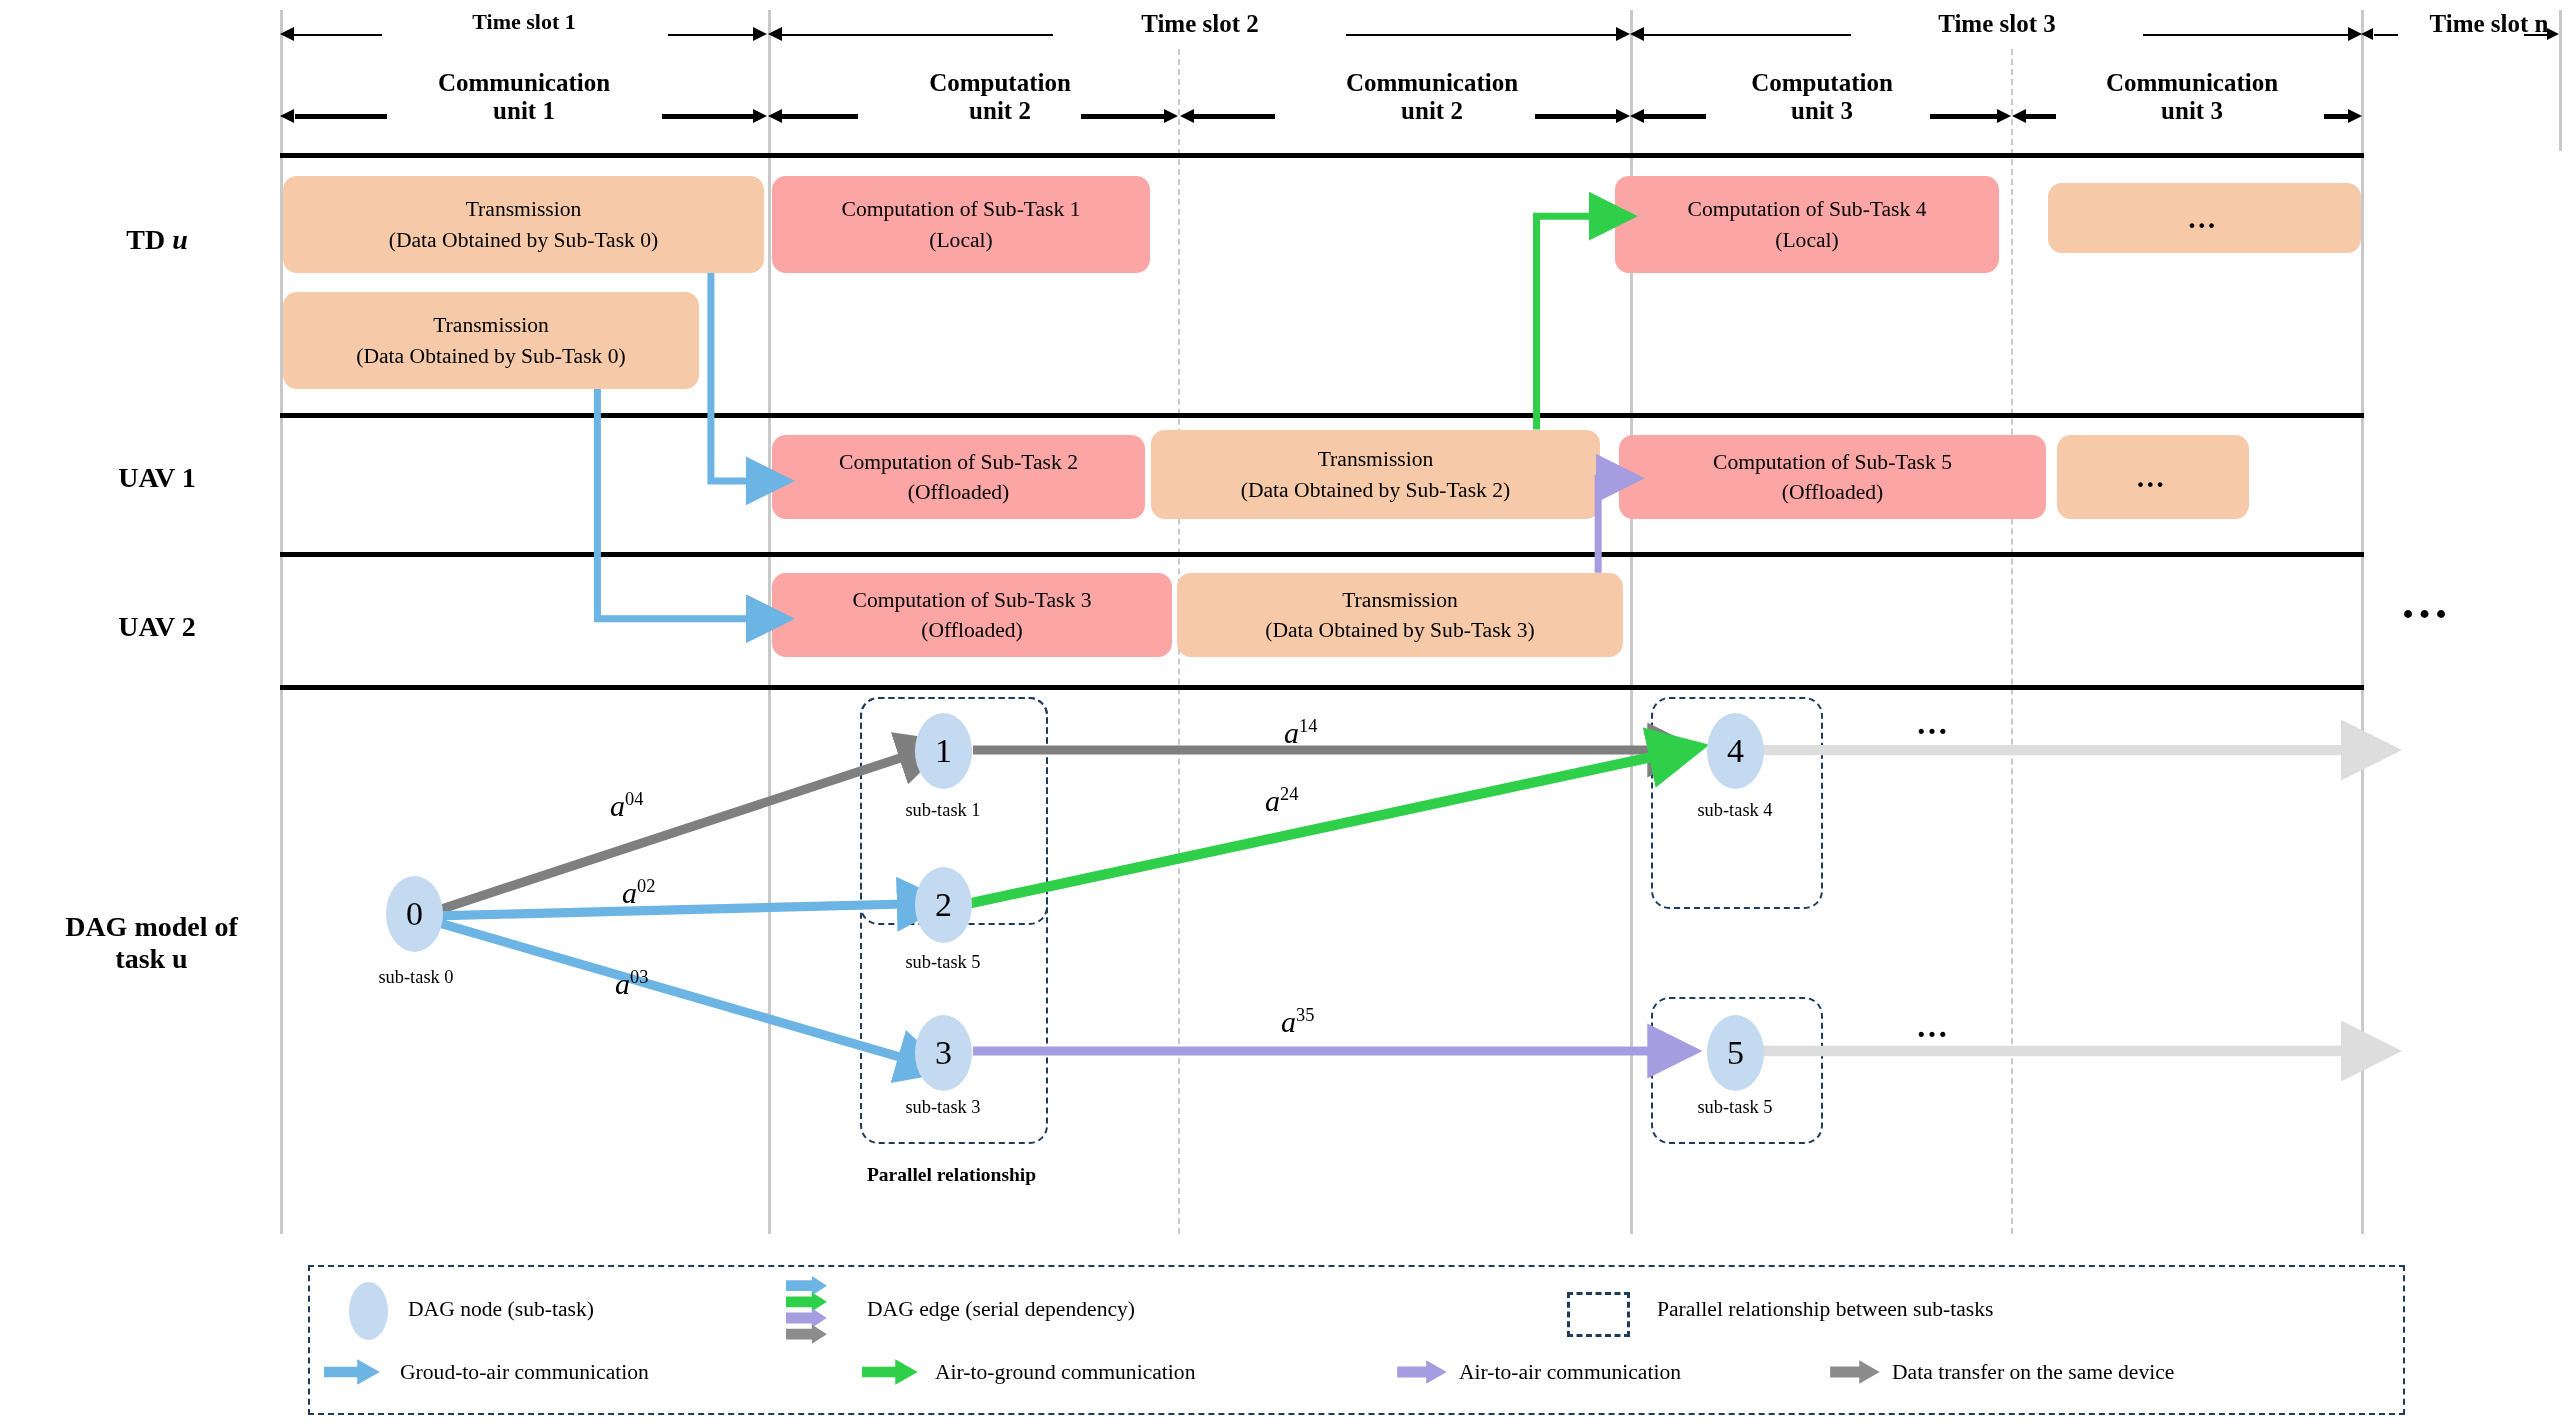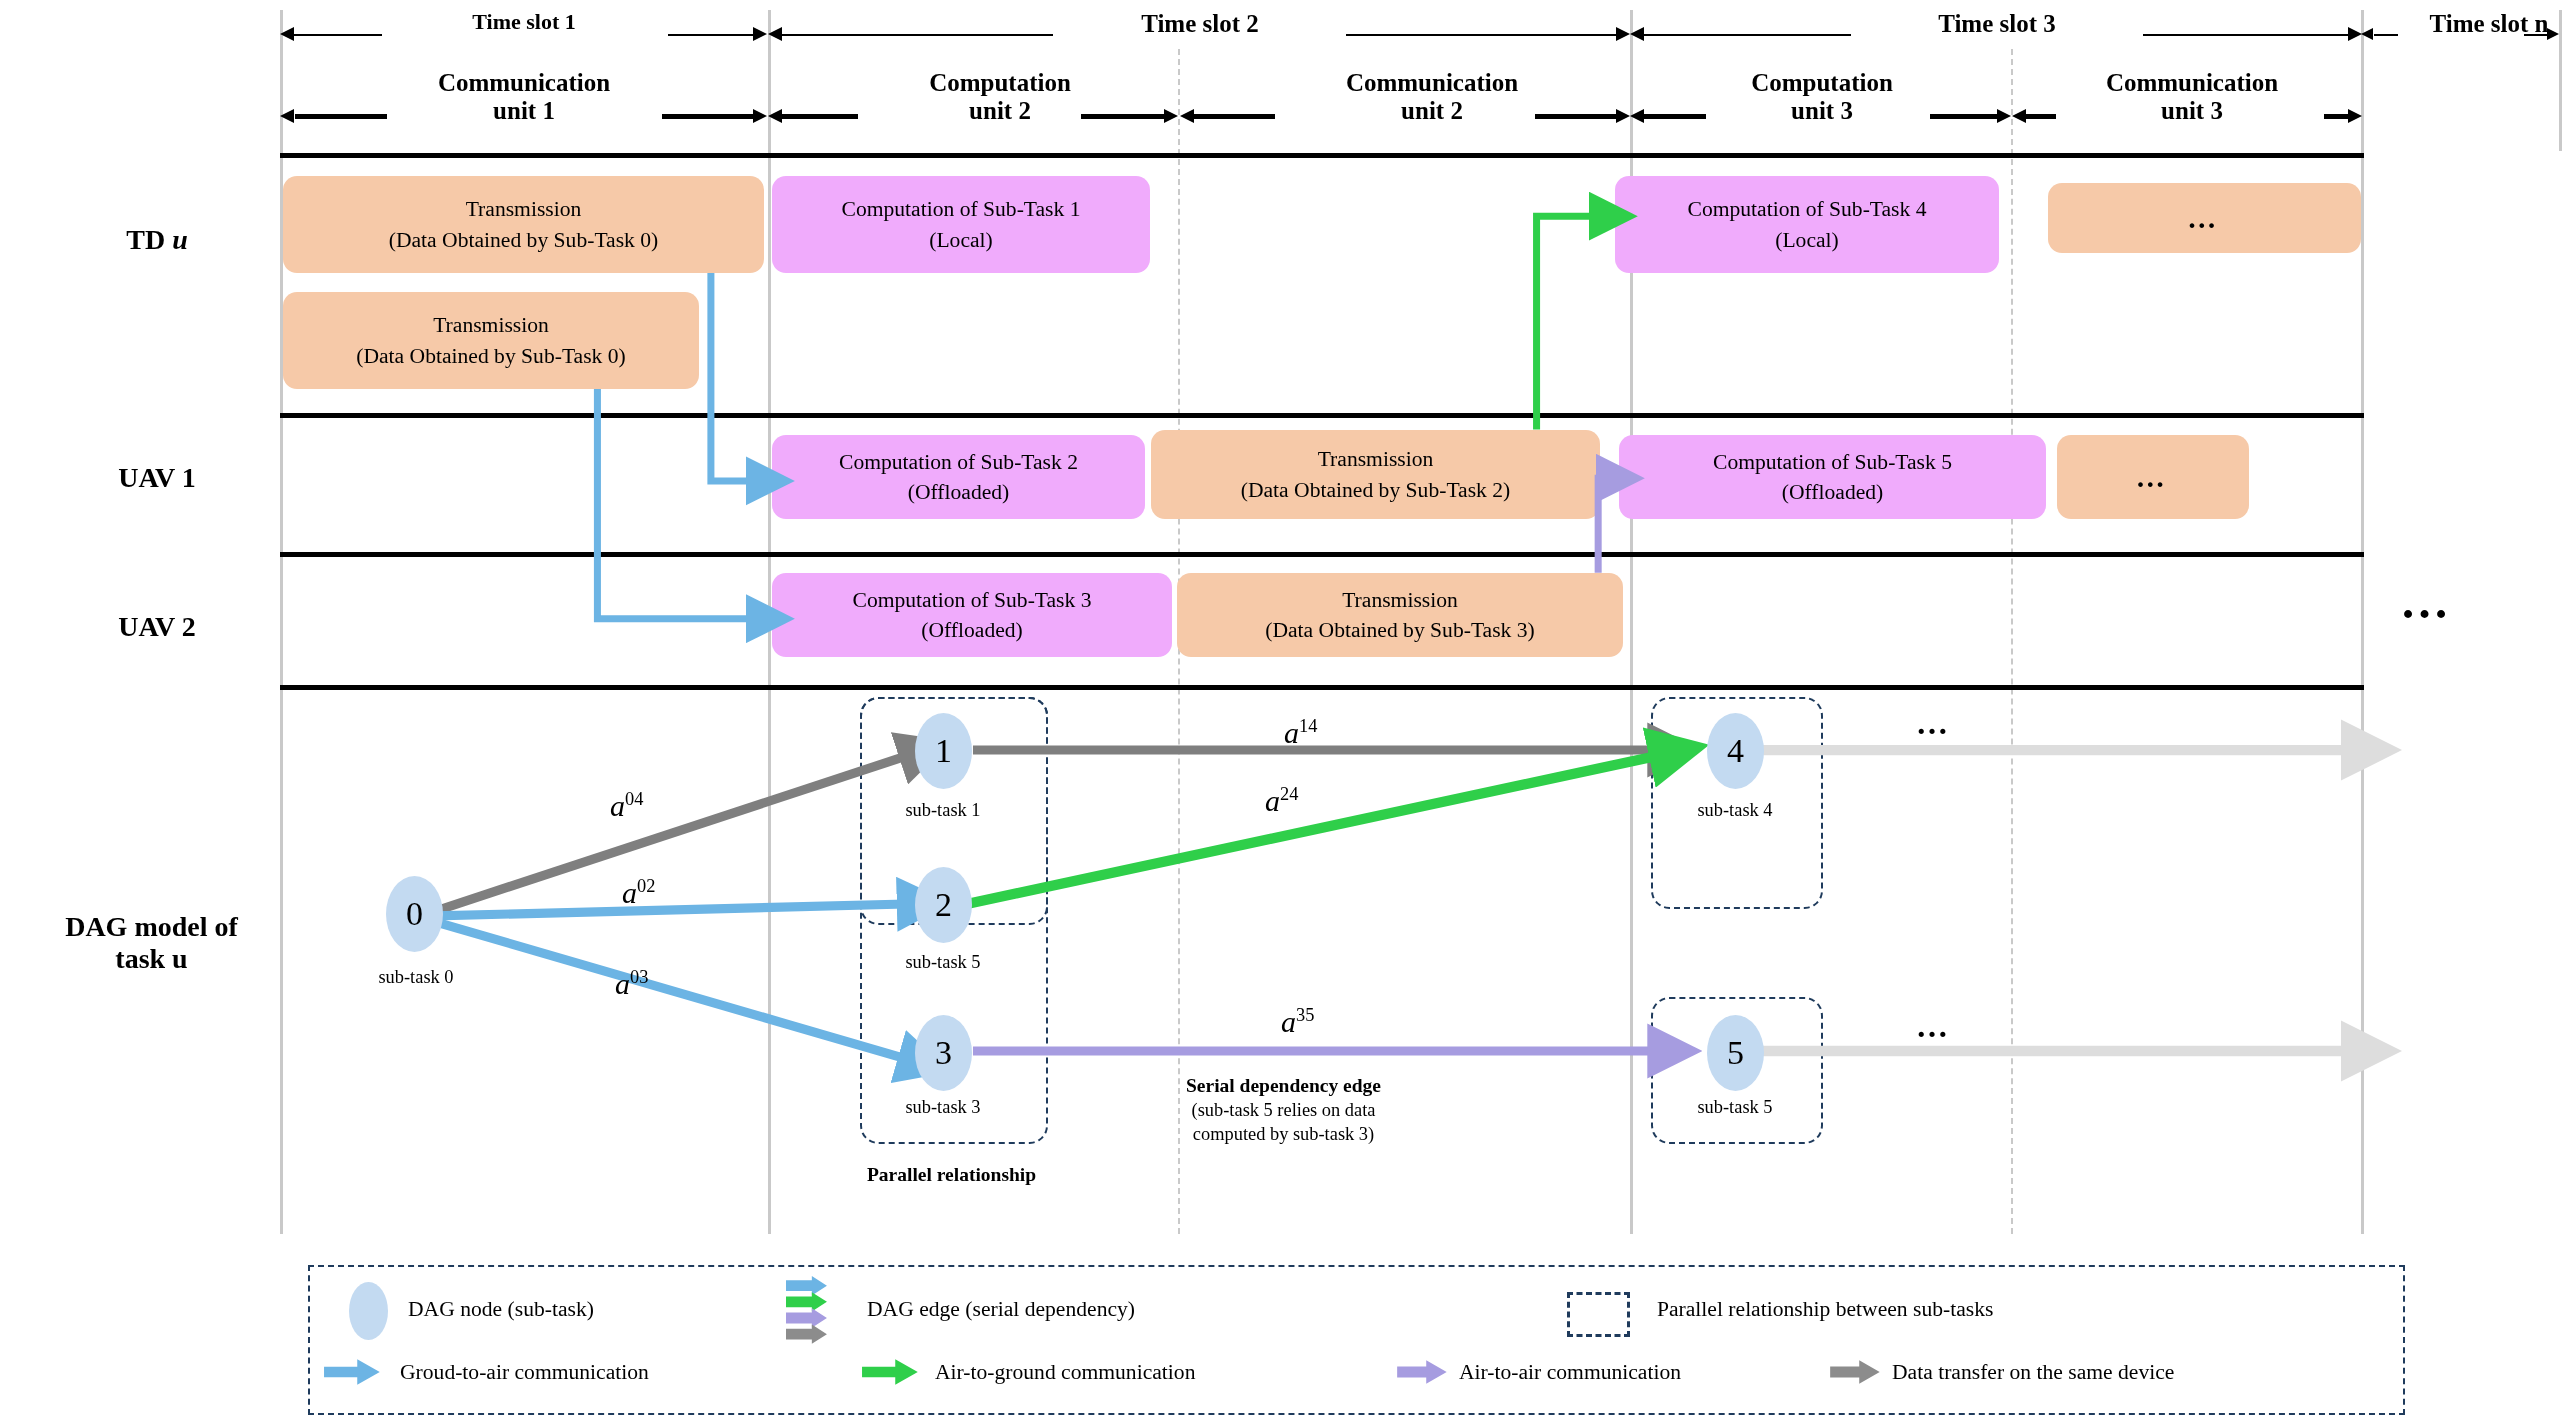--- a/index.html
+++ b/index.html
@@ -22,21 +22,21 @@
   .ah-r.small{border-top:6px solid transparent;border-bottom:6px solid transparent;border-left:12px solid #000;}
   .ah-l.small{border-top:6px solid transparent;border-bottom:6px solid transparent;border-right:12px solid #000;}
 
   
   .rowlabel{position:absolute;font-weight:bold;text-align:center;line-height:1.15;}
 
   
   .tbox{position:absolute;border-radius:14px;display:flex;align-items:center;justify-content:center;
         text-align:center;line-height:1.4;color:#000;font-size:21.6px;padding:0 5.4px;box-sizing:border-box;}
   .tbox.orange{background:#f6c9a8;}
-  .tbox.blue{background:#f0abfc;font-family:Liberation Serif, serif;}
+  .tbox.blue{background:#fca5a5;font-family:Liberation Serif, serif;}
   .tbox .l2{display:block;}
   .dots-box{font-size:29px;letter-spacing:5.4px;font-weight:bold;}
 
   
   .node{position:absolute;border-radius:50%;background:#c3daf1;display:flex;align-items:center;
         justify-content:center;font-size:34px;color:#000;}
   .nodelabel{position:absolute;text-align:center;font-size:18.4px;white-space:nowrap;}
   .edgelabel{position:absolute;font-style:italic;font-size:30px;white-space:nowrap;}
   .edgelabel sup{font-size:18.4px;font-style:normal;}
   .dashbox{position:absolute;border:2.7px dashed #1f3b5c;border-radius:18.4px;}
@@ -308,25 +308,20 @@
   <div class="edgelabel abs" style="left:1281px;top:1005px;">
     <span>a</span><sup>35</sup>
   </div>
 
   <div class="bigdots abs" style="left:1916px;top:705px;">…</div>
   <div class="bigdots abs" style="left:1916px;top:1008px;">…</div>
 
   <div class="capt abs" style="left:784px;top:1162px;width:335px;">
     <b>Parallel relationship</b>
   </div>
-  <div class="capt abs" style="left:1086px;top:1073px;width:395px;">
-    <b>Serial dependency edge</b><br>
-    <span>(sub-task 5 relies on data</span><br>
-    <span>computed by sub-task 3)</span>
-  </div>
 
   <div class="legend abs" style="left:308px;top:1265px;width:2097px;height:150px;"></div>
 
   <div class="legoval abs" style="left:349px;top:1282px;width:39px;height:58px;"></div>
   <div class="legtext abs" style="left:408px;top:1297px;">DAG node (sub-task)</div>
 
   <svg class="abs" style="left:786px;top:1276px;width:70px;height:70px;" viewBox="0 0 130 130">
     <polygon points="0,8 48,8 48,0 76,18 48,36 48,28 0,28" fill="#6cb4e4"></polygon>
     <polygon points="0,38 48,38 48,30 76,48 48,66 48,58 0,58" fill="#2fcf4a"></polygon>
     <polygon points="0,68 48,68 48,60 76,78 48,96 48,88 0,88" fill="#a69ce0"></polygon>

